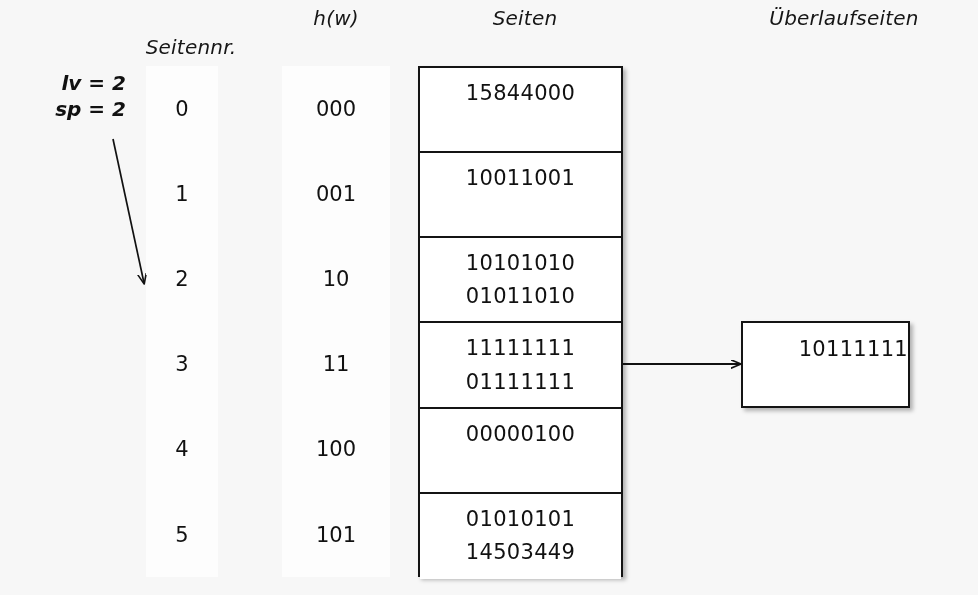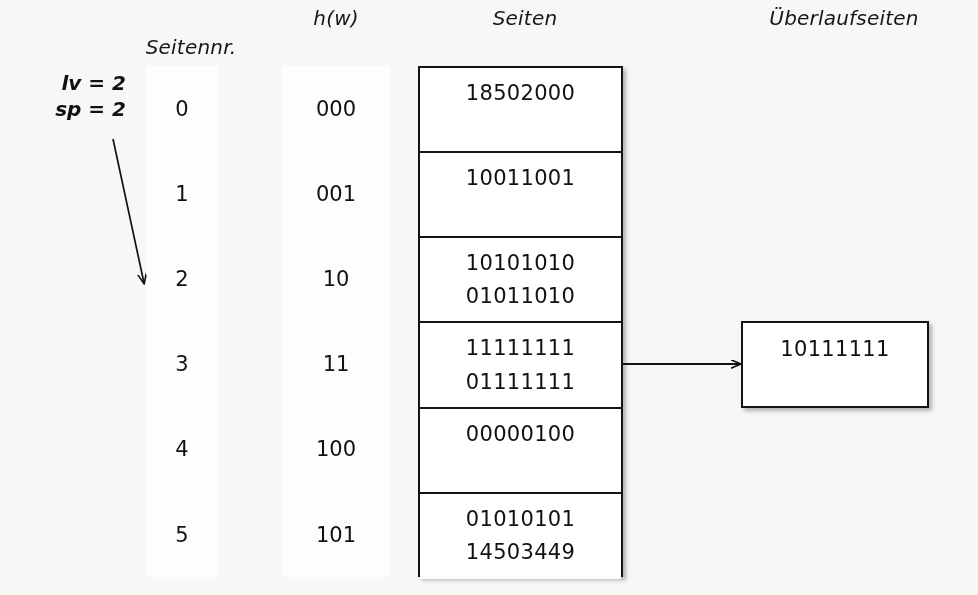--- a/index.html
+++ b/index.html
@@ -105,29 +105,29 @@
     color: #111111;
     line-height: 1.58;
     letter-spacing: 0.3px;
   }
 
   
   #overflow-box {
     position: absolute;
     left: 741px;
     top: 321px;
-    width: 188px;
+    width: 169px;
     height: 87px;
     background: #ffffff;
     border: 2px solid #141414;
     box-sizing: border-box;
     box-shadow: 3px 3px 4px rgba(0,0,0,0.28);
     display: flex;
     align-items: flex-start;
-    justify-content: center;
+    justify-content: flex-end;
     padding-top: 10px;
   }
   #overflow-box .page-entry { font-size: 21px; }
 
   
   #arrow-layer {
     position: absolute;
     left: 0; top: 0;
     width: 978px;
     height: 595px;
@@ -163,21 +163,21 @@
     <div class="plain-cell">001</div>
     <div class="plain-cell">10</div>
     <div class="plain-cell">11</div>
     <div class="plain-cell">100</div>
     <div class="plain-cell">101</div>
   </div>
 
   <div id="pages-table">
 
     <div class="page-row">
-      <div class="page-entry">18502000</div>
+      <div class="page-entry">15844000</div>
     </div>
 
     <div class="page-row">
       <div class="page-entry">10011001</div>
     </div>
 
     <div class="page-row">
       <div class="page-entry">10101010</div>
       <div class="page-entry">01011010</div>
     </div>

